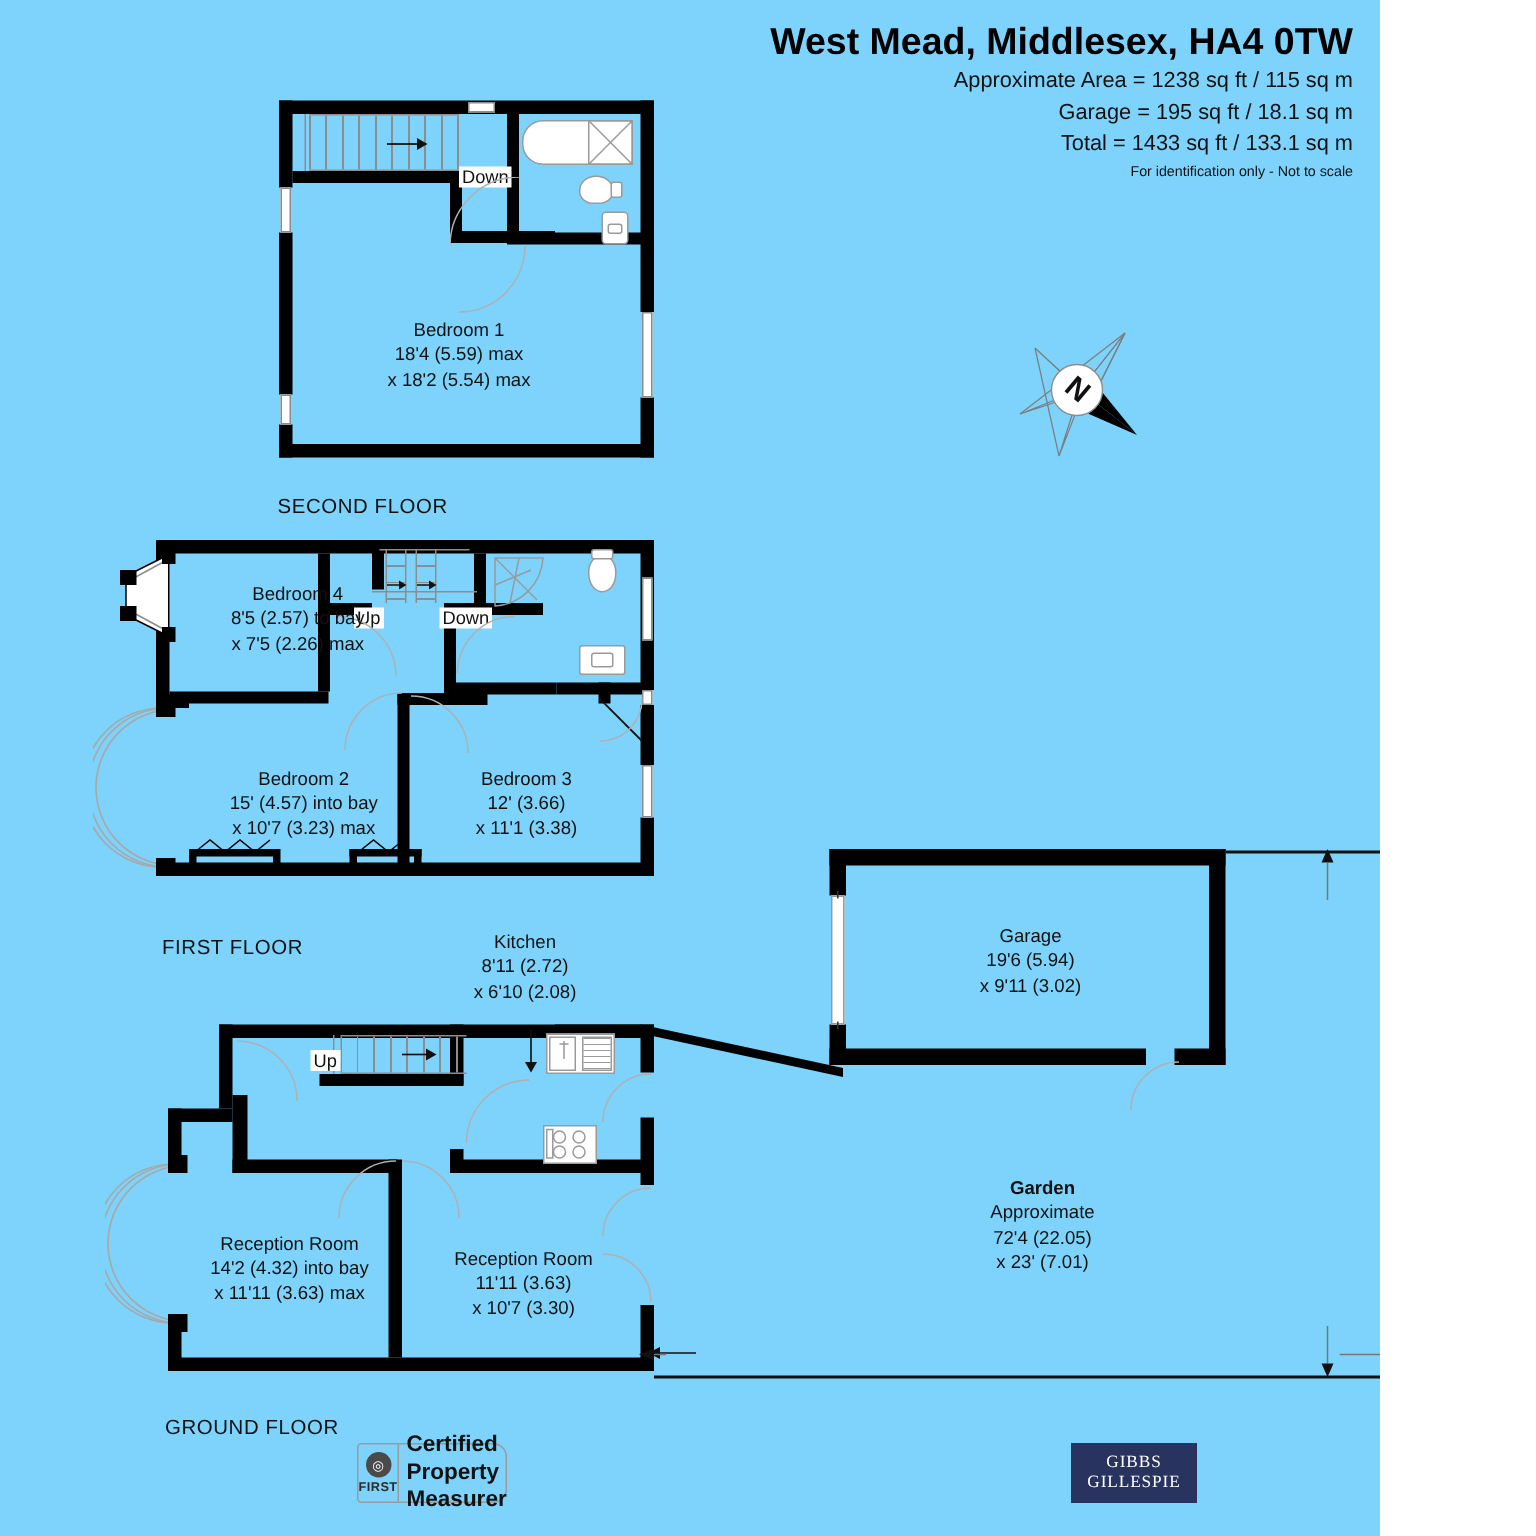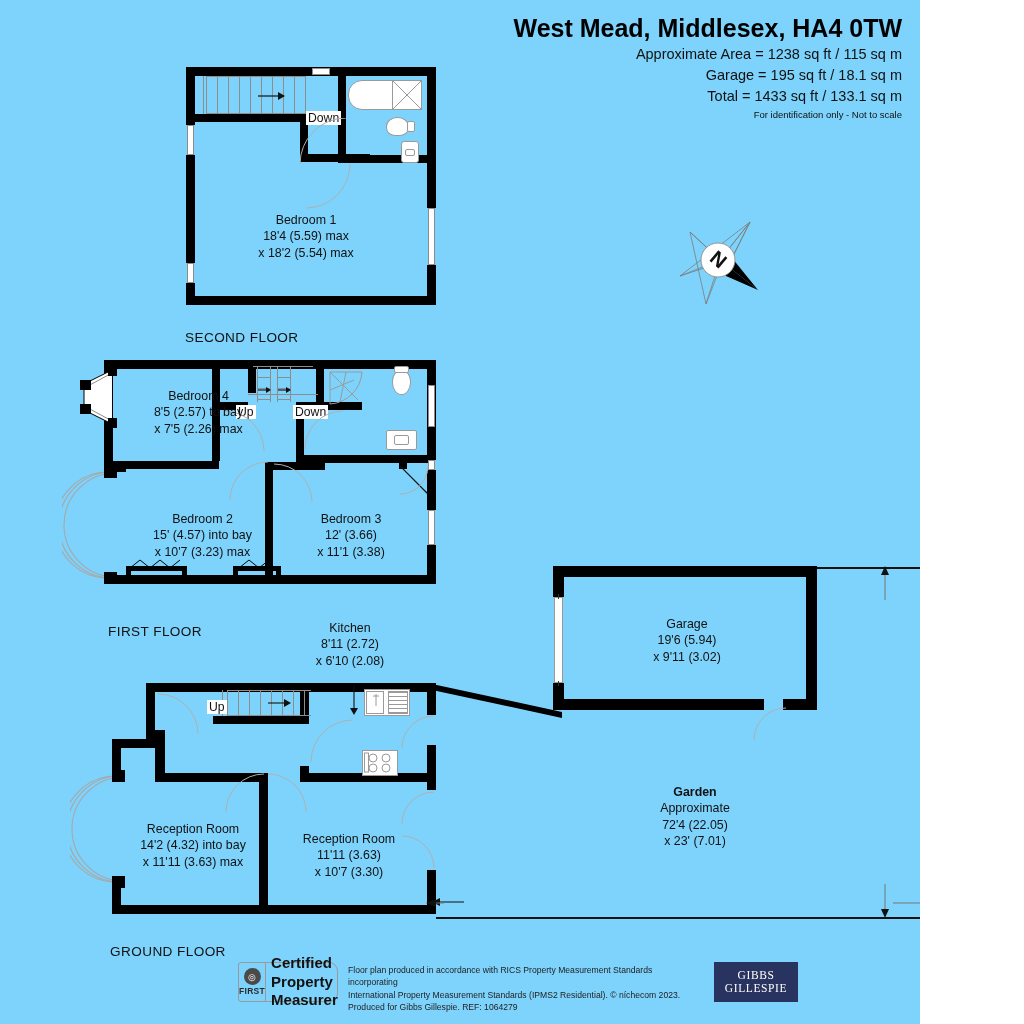--- a/index.html
+++ b/index.html
@@ -528,24 +528,19 @@
       <div id="ricsMark">
         <div id="ricsCircle">◎</div>
         <div id="ricsWord">FIRST</div>
       </div>
       <div id="cpmText">
         <div>Certified</div>
         <div>Property</div>
         <div>Measurer</div>
       </div>
     </div>
-    <div id="legalText">
-      <div>Floor plan produced in accordance with RICS Property Measurement Standards incorporating</div>
-      <div>International Property Measurement Standards (IPMS2 Residential).    © níchecom 2023.</div>
-      <div>Produced for Gibbs Gillespie.    REF:  1064279</div>
-    </div>
     <div id="agentLogo">
       <div class="l1">GIBBS</div>
       <div class="l2">GILLESPIE</div>
     </div>
   </div>
 
 </div>
 
 </body></html>

